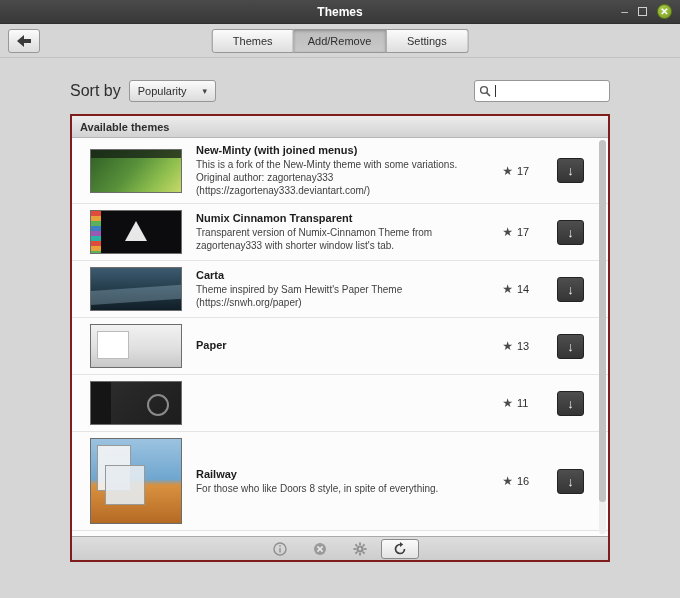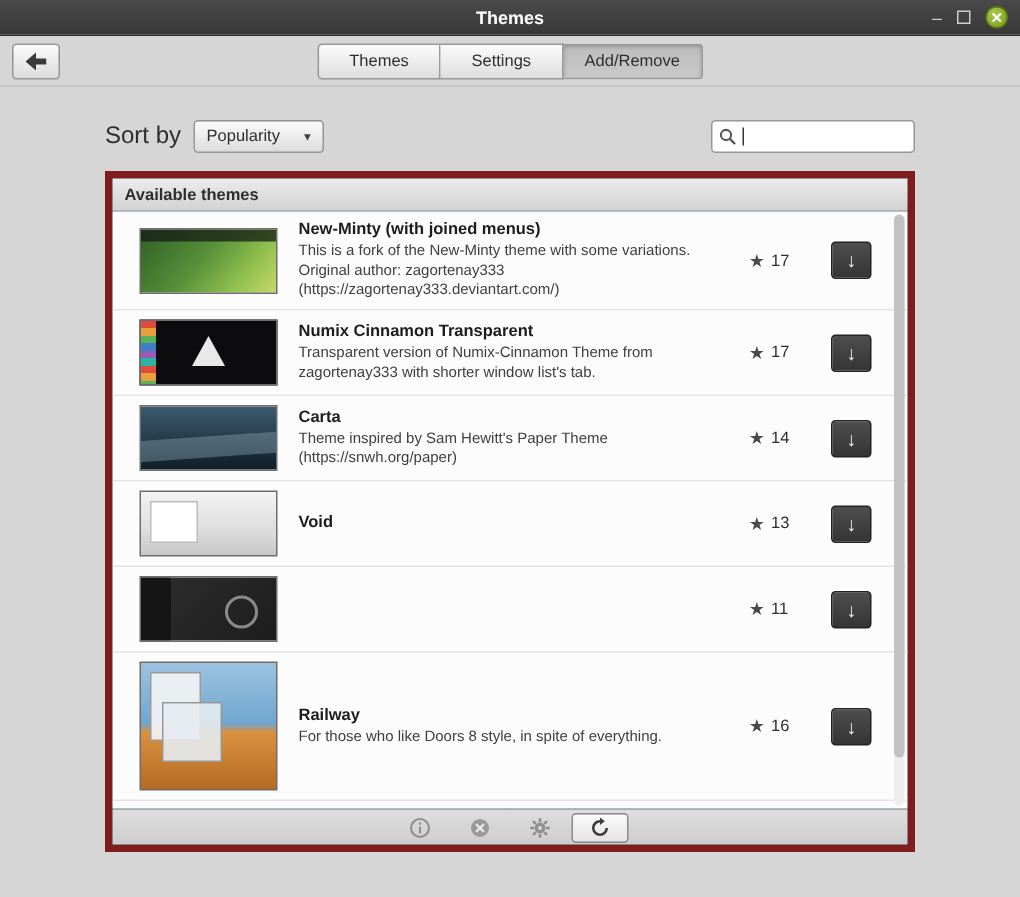--- a/index.html
+++ b/index.html
@@ -74,21 +74,21 @@
     background:#fff; border:1px solid #979797; border-radius:3px;
     display:flex; align-items:center; padding:0 4px; gap:4px;
   }
   .search-box input {
     border:none; outline:none; width:100px; font-size:11px;
     font-family:"Liberation Sans", sans-serif; background:transparent;
   }
   .caret-line { width:1px; height:12px; background:#333; }
 
   
-  .panel { border:5px solid #7f1d1d; background:#0c4a6e; }
+  .panel { border:2px solid #7f1d1d; background:#fdba74; }
   .panel-header {
     height:22px; background:linear-gradient(#ececec,#d2d2d2);
     border-bottom:1px solid #b5b5b5;
     font-size:11px; font-weight:bold; color:#2e2e2e;
     display:flex; align-items:center; padding-left:8px;
   }
   .list { position:relative; height:398px; overflow:hidden; background:#fcfcfc; }
 
   .row {
     display:flex; align-items:center; gap:14px;
@@ -167,22 +167,22 @@
   </div>
 
   <div class="toolbar">
     <div class="back-btn">
       <svg width="14" height="12" viewBox="0 0 14 12">
         <path d="M7 0 L7 4 L14 4 L14 8 L7 8 L7 12 L0 6 Z" fill="#3a3a3a"></path>
       </svg>
     </div>
     <div class="tabs">
       <div class="tab">Themes</div>
+      <div class="tab active">Add/Remove</div>
       <div class="tab">Settings</div>
-      <div class="tab active">Add/Remove</div>
     </div>
   </div>
 
   <div class="content">
 
     <div class="filter-row">
       <span class="sort-label">Sort by</span>
       <button class="dropdown">
         <span>Popularity</span>
         <span class="caret">▾</span>
@@ -246,21 +246,21 @@
             <span class="star-count">14</span>
           </div>
           <button class="dl-btn">
             <span>↓</span>
           </button>
         </div>
 
         <div class="row">
           <div class="thumb t3"></div>
           <div class="row-text">
-            <div class="row-title">Void</div>
+            <div class="row-title">Paper</div>
             <div class="row-desc"></div>
           </div>
           <div class="row-stars">
             <span class="star">★</span>
             <span class="star-count">13</span>
           </div>
           <button class="dl-btn">
             <span>↓</span>
           </button>
         </div>

